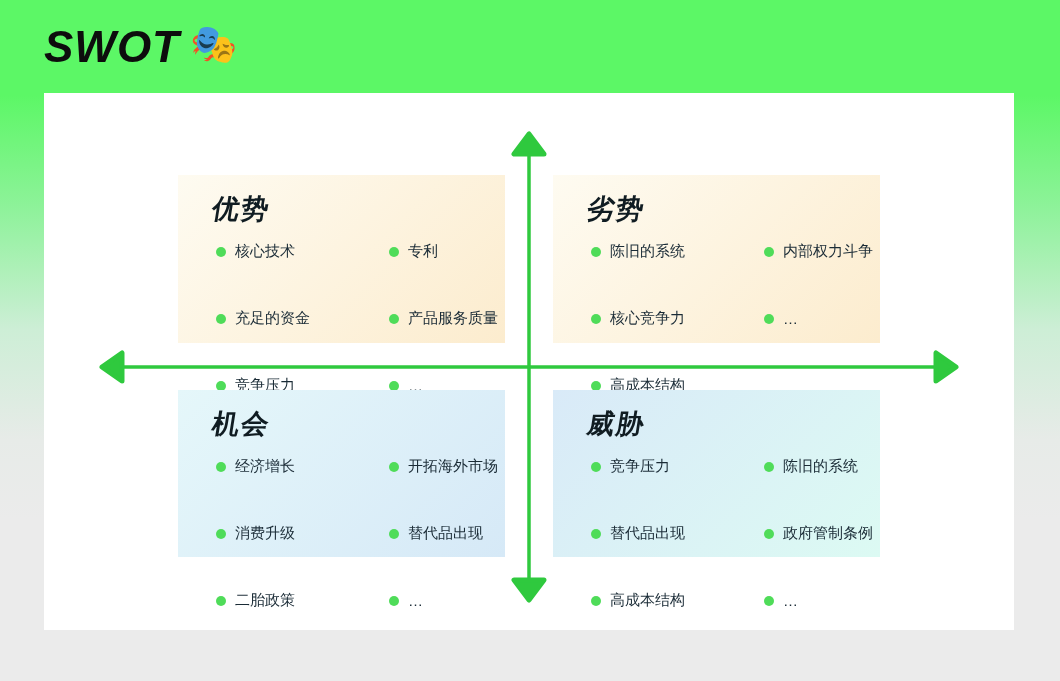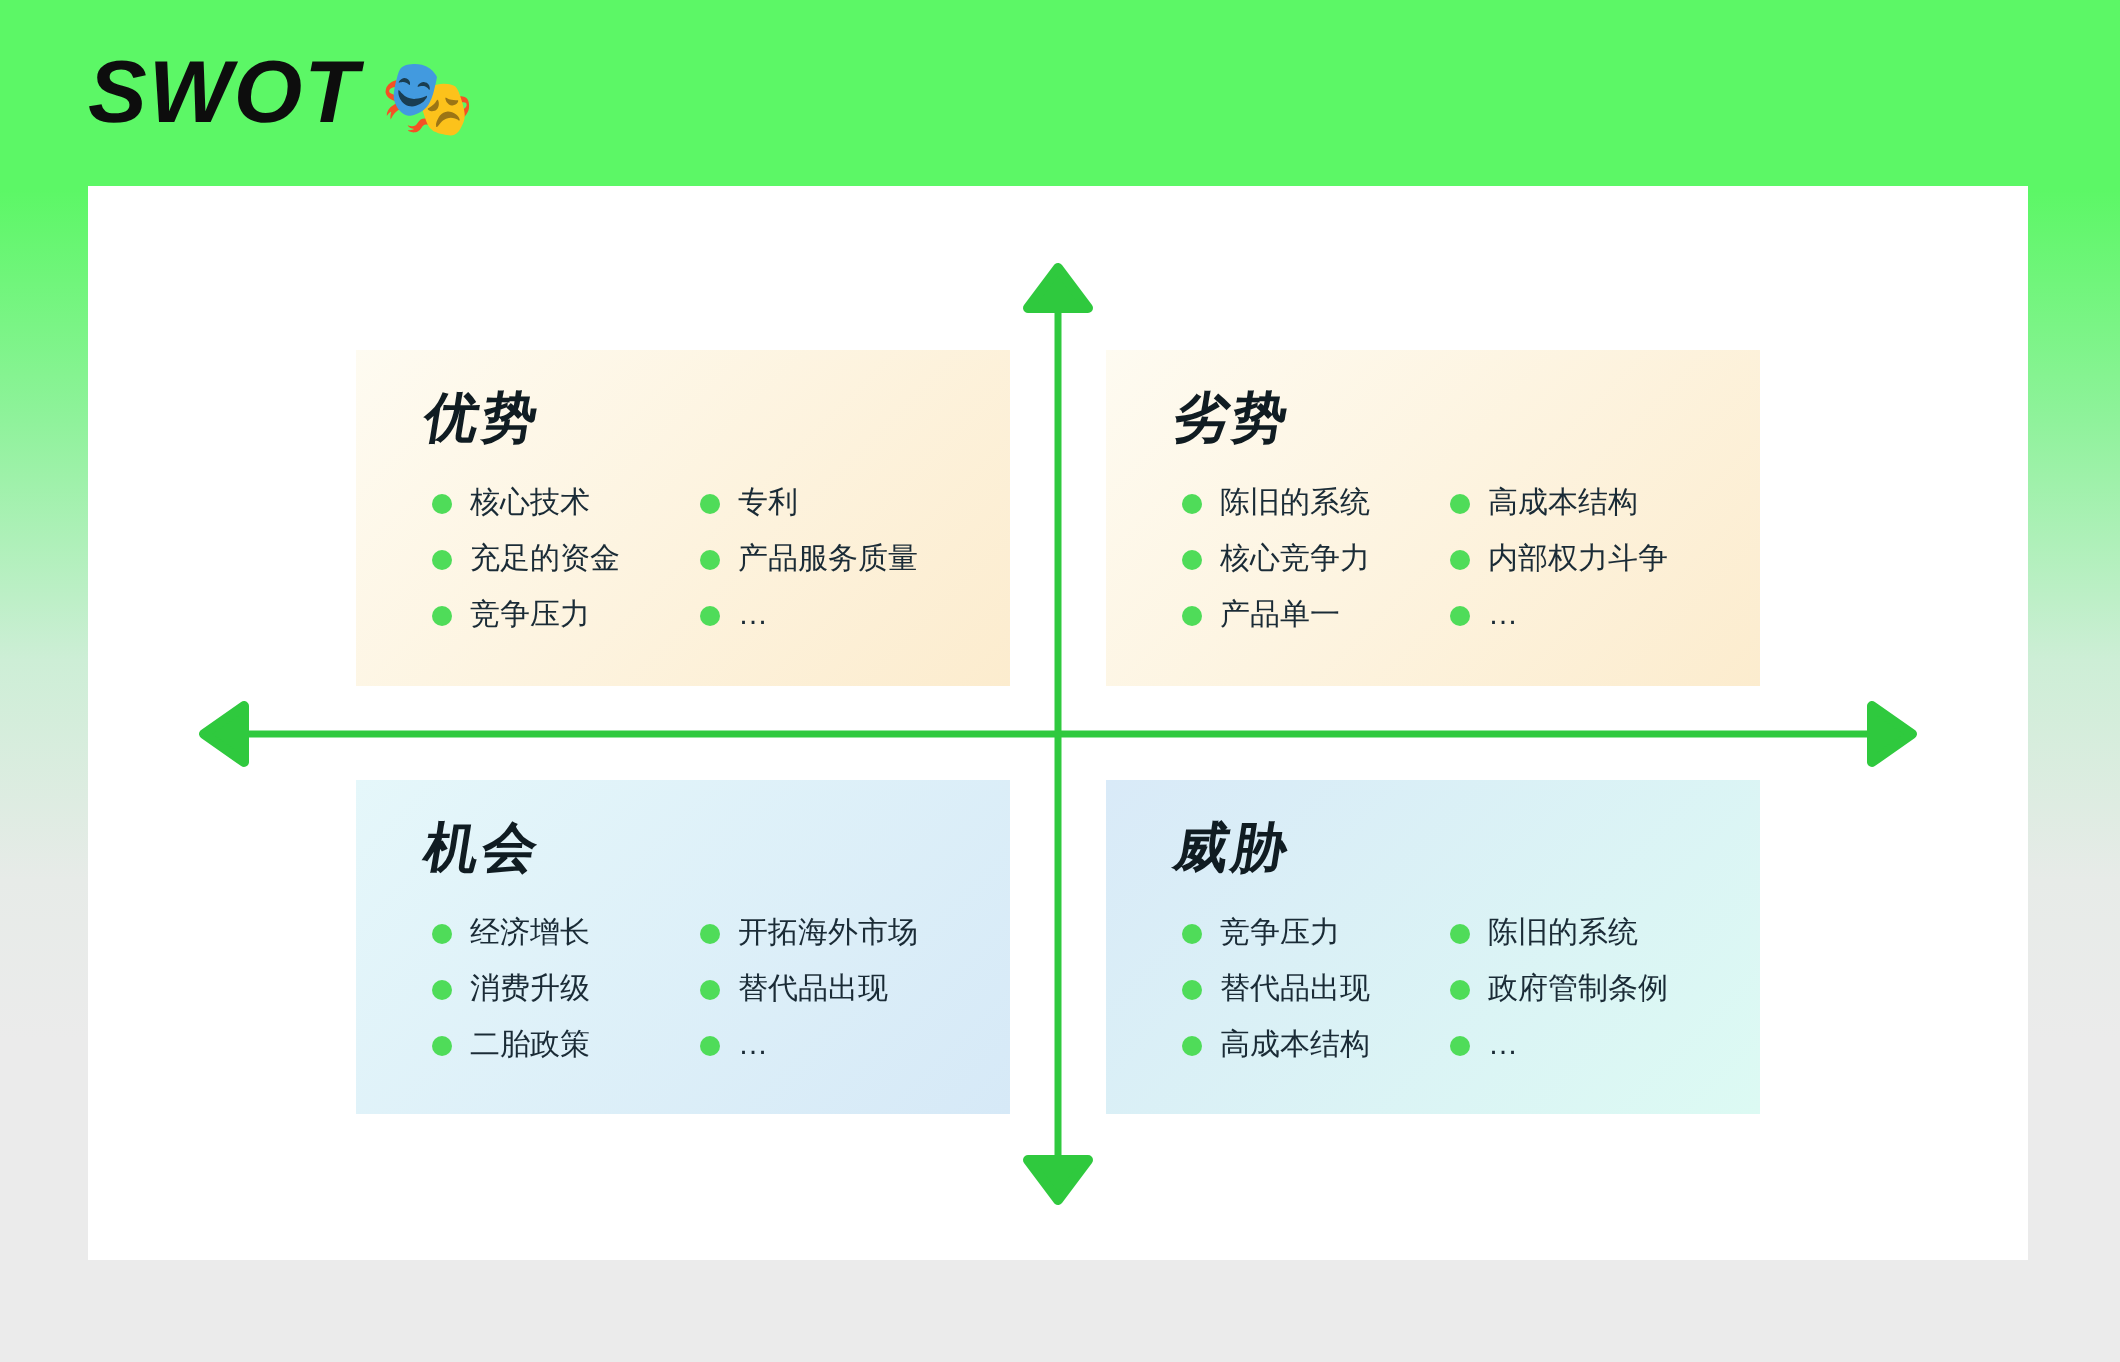--- a/index.html
+++ b/index.html
@@ -32,21 +32,21 @@
     position:absolute;left:0;top:0;width:1060px;height:93px;
     display:flex;align-items:center;
   }
   .title{
     margin-left:44px;
     font-size:44px;
     font-weight:bold;
     font-style:italic;
     color:#0d0d0d;
     letter-spacing:1px;
-    display:flex;align-items:flex-end;gap:10px;
+    display:flex;align-items:flex-start;gap:10px;
   }
   .title .emoji{font-style:normal;font-size:38px;}
   .card{
     position:absolute;left:44px;top:93px;width:970px;height:537px;
     background:var(--card-bg);
   }
   .axes{position:absolute;left:0;top:0;width:970px;height:537px;pointer-events:none;}
   .quadrant{
     position:absolute;width:327px;height:168px;
     padding:20px 14px 0 32px;
@@ -64,20 +64,21 @@
     letter-spacing:2px;
     line-height:1.1;
   }
   .q-items{
     margin-top:13px;
     margin-left:6px;
     display:grid;
     grid-template-columns:134px auto;
     grid-template-rows:repeat(3,28px);
     grid-auto-flow:column;
+    gap:39px;
   }
   .item{display:flex;align-items:center;}
   .dot{
     width:10px;height:10px;border-radius:50%;
     background:var(--green-bullet);
     flex:0 0 10px;
     margin-right:9px;
   }
   .item .label{
     font-size:15px;
@@ -147,24 +148,20 @@
           <div class="item">
             <span class="dot"></span>
             <span class="label">陈旧的系统</span>
           </div>
           <div class="item">
             <span class="dot"></span>
             <span class="label">核心竞争力</span>
           </div>
           <div class="item">
             <span class="dot"></span>
-            <span class="label">产品单一</span>
-          </div>
-          <div class="item">
-            <span class="dot"></span>
             <span class="label">高成本结构</span>
           </div>
           <div class="item">
             <span class="dot"></span>
             <span class="label">内部权力斗争</span>
           </div>
           <div class="item">
             <span class="dot"></span>
             <span class="label">…</span>
           </div>

